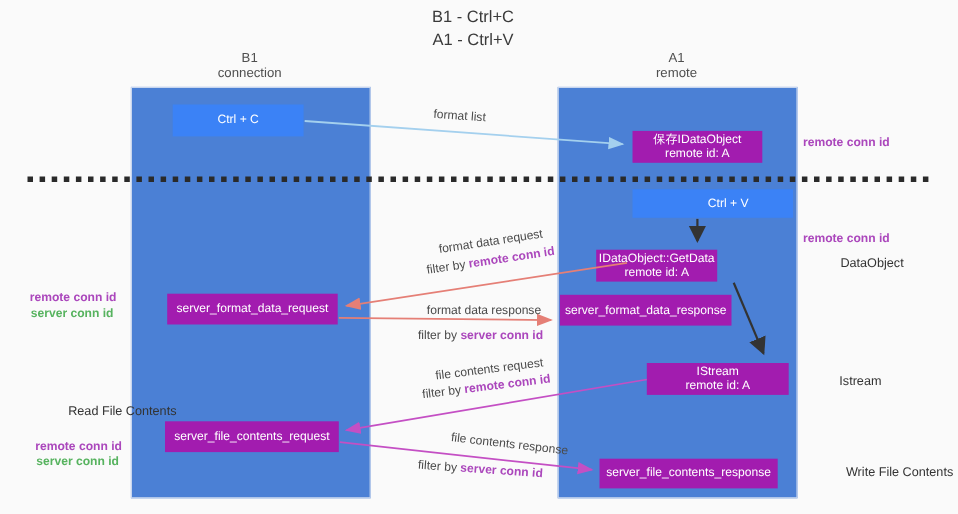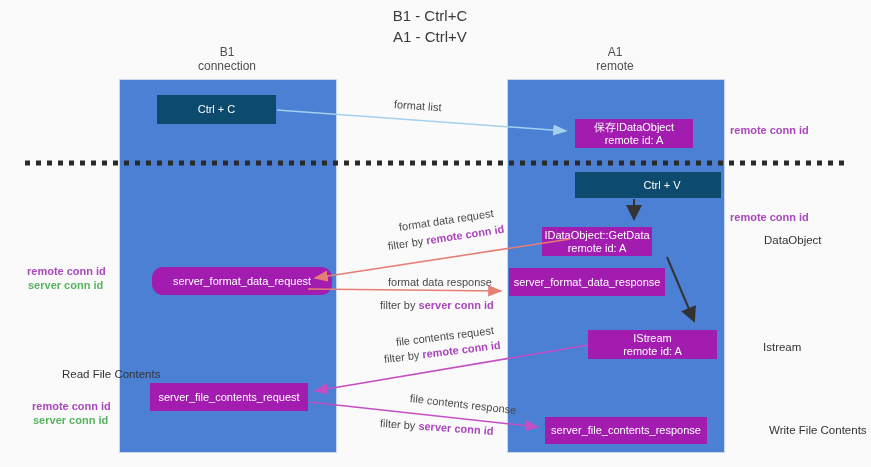--- a/index.html
+++ b/index.html
@@ -14,21 +14,21 @@
   .col-header{
     text-align:center;font-size:12px;line-height:14px;color:#4f4f4f;width:120px;
   }
   .lane{
     background:#4b80d5;border:1px solid #c8d6ee;
   }
   .node{
     display:flex;flex-direction:column;align-items:center;justify-content:center;
     color:#fff;font-size:11px;line-height:13px;text-align:center;white-space:nowrap;
   }
-  .node.green{background:#0c4a6e;}
+  .node.green{background:#3b82f6;}
   .node.orange{background:#a21caf;}
   .sidelabel{font-size:11px;line-height:13px;white-space:nowrap;}
   .sidelabel.plain{color:#333;font-size:11.5px;padding-left:34px;}
   .purple{color:#ab47bc;font-weight:bold;}
   .greenkey{color:#57b35f;font-weight:bold;}
   .elabel{
     font-size:11px;color:#4a4a4a;white-space:nowrap;transform-origin:left center;
   }
   .elabel .key{font-weight:bold;color:#ab47bc;}
   svg{position:absolute;left:0;top:0;pointer-events:none;}
@@ -51,21 +51,21 @@
     <div>A1</div>
     <div>remote</div>
   </div>
 
   <div class="abs lane" style="left:119px;top:79px;width:216px;height:372px;"></div>
   <div class="abs lane" style="left:507px;top:79px;width:216px;height:372px;"></div>
 
   <div class="abs node green" style="left:157px;top:95px;width:119px;height:29px;">
       <div>Ctrl + C</div>
     </div>
-  <div class="abs node orange" style="left:152px;top:267px;width:180px;height:28px;border-radius:11px;">
+  <div class="abs node orange" style="left:152px;top:267px;width:155px;height:28px;">
       <div>server_format_data_request</div>
     </div>
   <div class="abs node orange" style="left:150px;top:383px;width:158px;height:28px;">
       <div>server_file_contents_request</div>
     </div>
 
   <div class="abs node orange" style="left:575px;top:119px;width:118px;height:29px;">
     <div>保存IDataObject</div>
     <div>remote id: A</div>
   </div>

